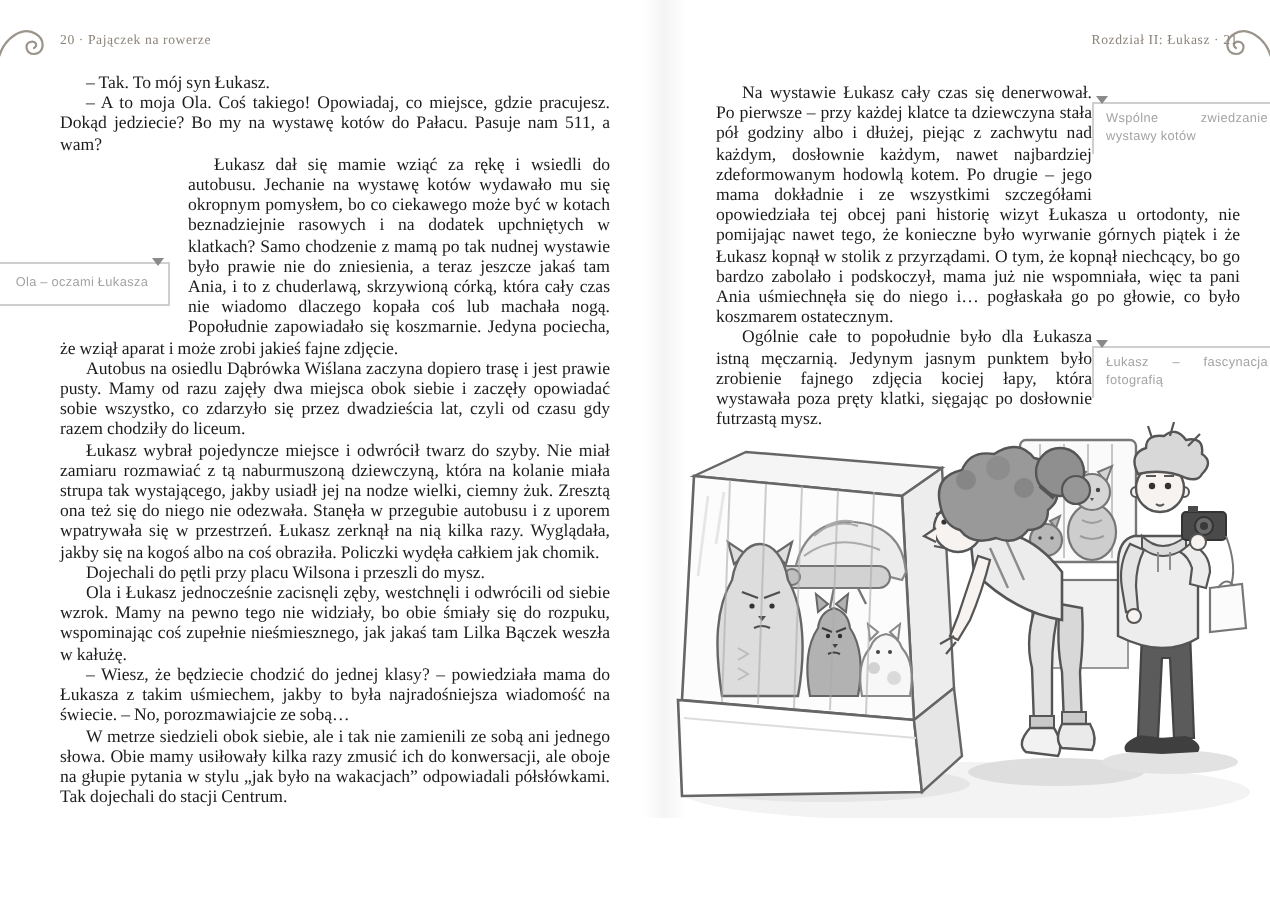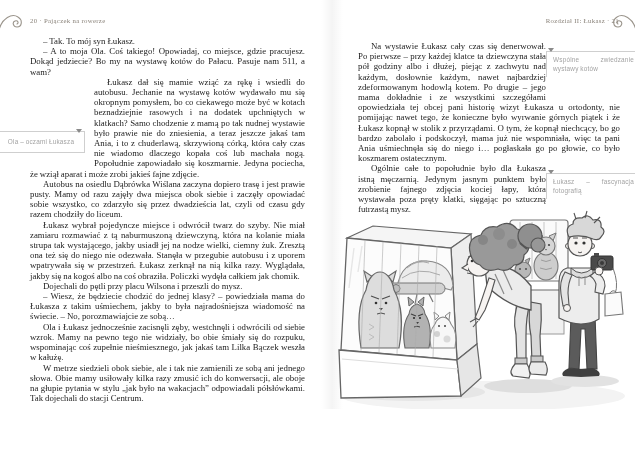--- a/index.html
+++ b/index.html
@@ -59,22 +59,22 @@
           <span class="note-box note-box-left">
             <i class="tri tri-right-end"></i>
             <span>Ola – oczami Łukasza</span>
           </span>
         </span>
         <span>Łukasz dał się mamie wziąć za rękę i wsiedli do autobusu. Jechanie na wystawę kotów wydawało mu się okropnym pomysłem, bo co ciekawego może być w kotach beznadziejnie rasowych i na dodatek upchniętych w klatkach? Samo chodzenie z mamą po tak nudnej wystawie było prawie nie do zniesienia, a teraz jeszcze jakaś tam Ania, i to z chuderlawą, skrzywioną córką, która cały czas nie wiadomo dlaczego kopała coś lub machała nogą. Popołudnie zapowiadało się koszmarnie. Jedyna pociecha, że wziął aparat i może zrobi jakieś fajne zdjęcie.</span>
       </p>
       <p class="body-para"><span>Autobus na osiedlu Dąbrówka Wiślana zaczyna dopiero trasę i jest prawie pusty. Mamy od razu zajęły dwa miejsca obok siebie i zaczęły opowiadać sobie wszystko, co zdarzyło się przez dwadzieścia lat, czyli od czasu gdy razem chodziły do liceum.</span></p>
       <p class="body-para"><span>Łukasz wybrał pojedyncze miejsce i odwrócił twarz do szyby. Nie miał zamiaru rozmawiać z tą naburmuszoną dziewczyną, która na kolanie miała strupa tak wystającego, jakby usiadł jej na nodze wielki, ciemny żuk. Zresztą ona też się do niego nie odezwała. Stanęła w przegubie autobusu i z uporem wpatrywała się w przestrzeń. Łukasz zerknął na nią kilka razy. Wyglądała, jakby się na kogoś albo na coś obraziła. Policzki wydęła całkiem jak chomik.</span></p>
       <p class="body-para"><span>Dojechali do pętli przy placu Wilsona i przeszli do mysz.</span></p>
+      <p class="body-para"><span>Ola i Łukasz jednocześnie zacisnęli zęby, westchnęli i odwrócili od siebie wzrok. Mamy na pewno tego nie widziały, bo obie śmiały się do rozpuku, wspominając coś zupełnie nieśmiesznego, jak jakaś tam Lilka Bączek weszła w kałużę.</span></p>
       <p class="body-para"><span>– Wiesz, że będziecie chodzić do jednej klasy? – powiedziała mama do Łukasza z takim uśmiechem, jakby to była najradośniejsza wiadomość na świecie. – No, porozmawiajcie ze sobą…</span></p>
-      <p class="body-para"><span>Ola i Łukasz jednocześnie zacisnęli zęby, westchnęli i odwrócili od siebie wzrok. Mamy na pewno tego nie widziały, bo obie śmiały się do rozpuku, wspominając coś zupełnie nieśmiesznego, jak jakaś tam Lilka Bączek weszła w kałużę.</span></p>
       <p class="body-para"><span>W metrze siedzieli obok siebie, ale i tak nie zamienili ze sobą ani jednego słowa. Obie mamy usiłowały kilka razy zmusić ich do konwersacji, ale oboje na głupie pytania w stylu „jak było na wakacjach” odpowiadali półsłówkami. Tak dojechali do stacji Centrum.</span></p>
     </div>
   </div>
 
   <div class="page" id="page-right">
     <svg class="flourish" id="flourish-right" width="28" height="24" viewBox="0 0 28 24">
       <path d="M27 20 C24 8 14 3 8 7 C3 10 4 17 9 17 C13 17 14 12 11 11 C8 10 7 13 9 14" fill="none" stroke="#9a948b" stroke-width="1.1" stroke-linecap="round"></path>
     </svg>
     <div class="running-head" id="head-right">Rozdział II: Łukasz · 21</div>
 
@@ -88,21 +88,21 @@
         </span>
         <span>Na wystawie Łukasz cały czas się denerwował. Po pierwsze – przy każdej klatce ta dziewczyna stała pół godziny albo i dłużej, piejąc z zachwytu nad każdym, dosłownie każdym, nawet najbardziej zdeformowanym hodowlą kotem. Po drugie – jego mama dokładnie i ze wszystkimi szczegółami opowiedziała tej obcej pani historię wizyt Łukasza u ortodonty, nie pomijając nawet tego, że konieczne było wyrwanie górnych piątek i że Łukasz kopnął w stolik z przyrządami. O tym, że kopnął niechcący, bo go bardzo zabolało i podskoczył, mama już nie wspomniała, więc ta pani Ania uśmiechnęła się do niego i… pogłaskała go po głowie, co było koszmarem ostatecznym.</span>
       </p>
       <p class="body-para">
         <span class="fl fl-right fl-right-2">
           <span class="note-box note-box-right">
             <i class="tri tri-left-end"></i>
             <span>Łukasz – fascynacja fotografią</span>
           </span>
         </span>
-        <span>Ogólnie całe to popołudnie było dla Łukasza istną męczarnią. Jedynym jasnym punktem było zrobienie fajnego zdjęcia kociej łapy, która wystawała poza pręty klatki, sięgając po sztuczną futrzastą mysz.</span>
+        <span>Ogólnie całe to popołudnie było dla Łukasza istną męczarnią. Jedynym jasnym punktem było zrobienie fajnego zdjęcia kociej łapy, która wystawała poza pręty klatki, sięgając po dosłownie futrzastą mysz.</span>
       </p>
     </div>
 
     <div id="illustration-wrap" style="left:3px;top:210px;">
       <svg width="298" height="236" viewBox="0 0 298 236" role="img" aria-label="Czarno-biała ilustracja: dziewczynka z kręconymi włosami zagląda do szklanej klatki z trzema nadąsanymi kotami, obok chłopiec z aparatem fotograficznym i druga klatka z dwoma kotami">
 
         <g>
           <ellipse cx="150" cy="186" rx="142" ry="15" fill="#f3f3f3"></ellipse>
           <ellipse cx="80" cy="182" rx="72" ry="9" fill="#e6e6e6"></ellipse>
           <ellipse cx="195" cy="176" rx="44" ry="7" fill="#dedede"></ellipse>

